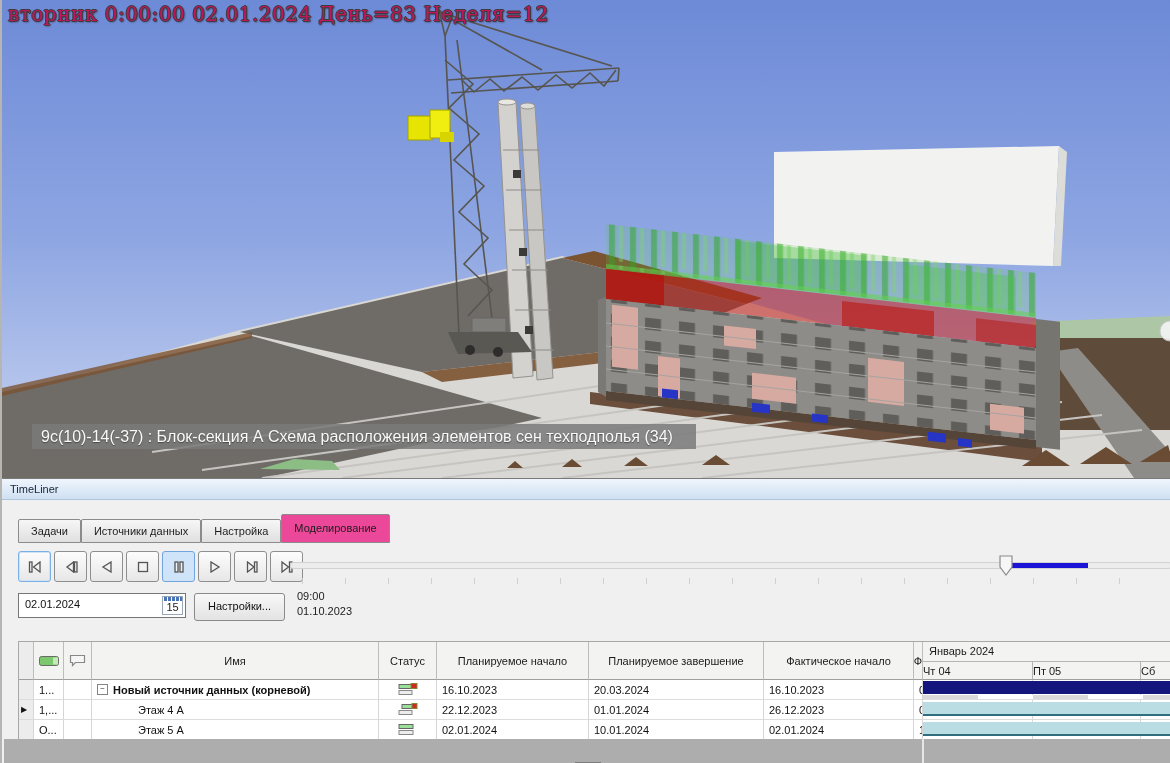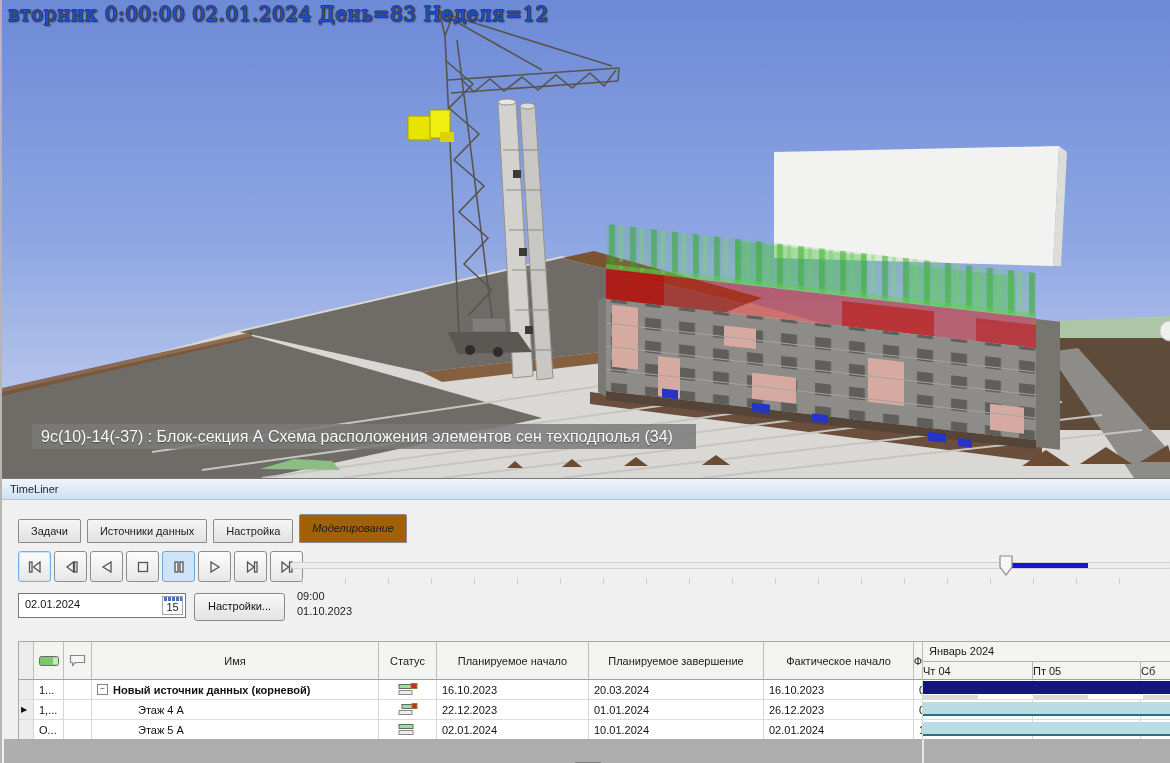--- a/index.html
+++ b/index.html
@@ -3,37 +3,37 @@
 <meta charset="utf-8">
 <style>
   html,body{margin:0;padding:0;background:#888;}
   #app{position:relative;width:1170px;height:763px;overflow:hidden;
        font-family:"Liberation Sans",sans-serif;background:#f0f0f0;
        border-left:2px solid #b7b5b1;box-sizing:border-box;}
   
   #viewport{position:absolute;left:0;top:0;width:1168px;height:478px;overflow:hidden;}
   #scene{position:absolute;left:0;top:0;}
   .hud-top{position:absolute;left:6px;top:2px;font-family:"DejaVu Serif",serif;
-     font-size:20px;color:#1d4ed8;letter-spacing:.5px;white-space:nowrap;
+     font-size:20px;color:#be185d;letter-spacing:.5px;white-space:nowrap;
      text-shadow:1px 0 #3c3c3c,-1px 0 #3c3c3c,0 1px #3c3c3c,0 -1px #3c3c3c,1px 1px 2px #222;}
   .hud-sel{position:absolute;left:30px;top:424px;width:646px;height:25px;line-height:25px;
      background:rgba(122,122,122,.85);color:#fafafa;font-size:16px;padding:0 9px;
      white-space:nowrap;overflow:hidden;text-shadow:0 1px 1px rgba(40,40,40,.6);}
   
   #panel{position:absolute;left:0;top:478px;width:1168px;height:285px;background:#f0f0f0;
          border-top:1px solid #7a7a7a;}
   #titlebar{position:absolute;left:0;top:0;width:100%;height:21px;
      background:linear-gradient(#eff5fc,#cfe0f2);border-bottom:1px solid #aec4da;
      font-size:11px;color:#16243a;line-height:21px;padding-left:8px;box-sizing:border-box;}
   
   #tabs{position:absolute;left:16px;top:35px;height:29px;display:flex;align-items:flex-end;}
   .tab{height:22px;line-height:22px;padding:0 12px;font-size:11px;color:#1c1c1c;
      background:linear-gradient(#f6f6f6,#e0e0e0);border:1px solid #8b8b8b;border-radius:2px 2px 0 0;
-     margin-right:6px;cursor:default;}
-  .tab.active{height:27px;line-height:27px;background:#a16207;position:relative;z-index:2;font-style:italic;}
+     margin-right:0;cursor:default;}
+  .tab.active{height:27px;line-height:27px;background:#ec4899;position:relative;z-index:2;}
   
   #playback{position:absolute;left:16px;top:72px;display:flex;gap:3px;}
   .pbtn{width:31px;height:29px;border:1px solid #8e8e8e;border-radius:3px;
      background:linear-gradient(#fcfcfc,#e7e7e7);display:flex;align-items:center;justify-content:center;}
   .pbtn.focus{border-color:#7ab0e4;box-shadow:inset 0 0 0 1px #cfe2f6;}
   .pbtn.active{background:#cfe4f8;border-color:#72a5de;}
   
   #slider{position:absolute;left:288px;top:72px;width:880px;height:32px;}
   #slider .track{position:absolute;left:0;top:11px;width:100%;height:5px;background:#ececec;
      border:1px solid #d2d2d2;border-radius:3px;}

